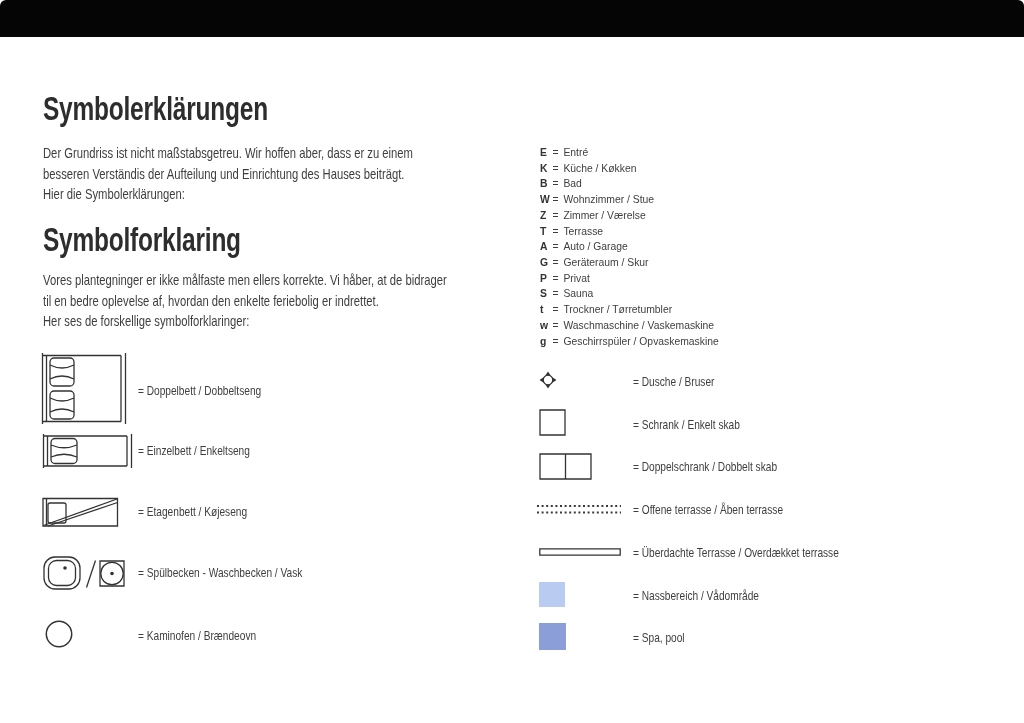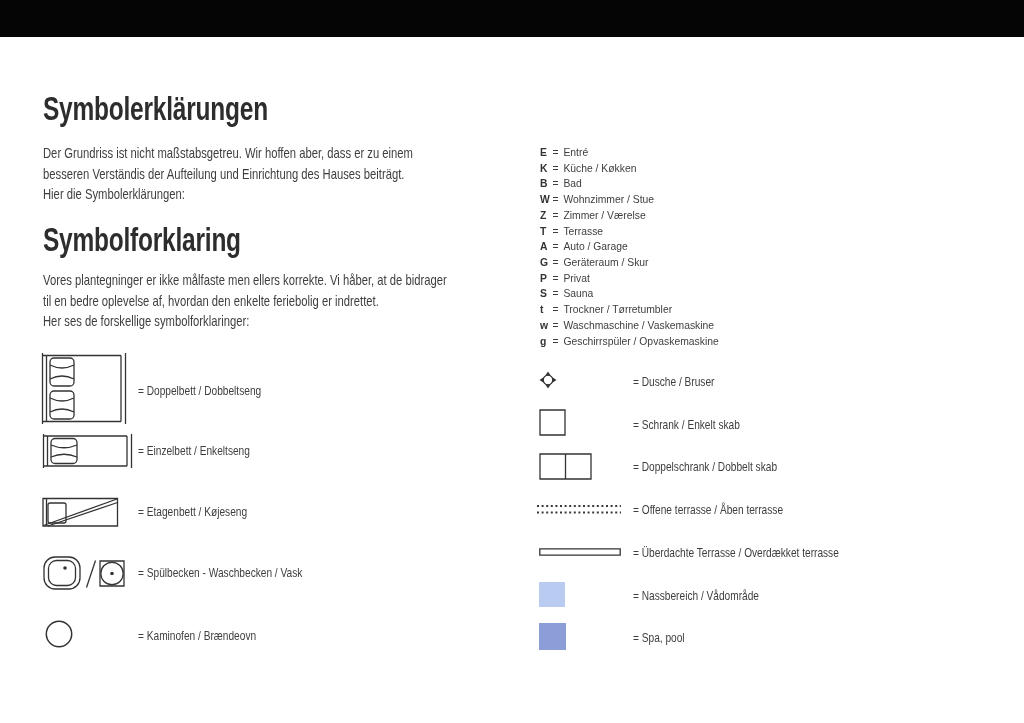--- a/index.html
+++ b/index.html
@@ -1,18 +1,18 @@
 <!DOCTYPE html>
 <html><head>
 <meta charset="utf-8">
 <style>
   html,body{margin:0;padding:0;background:#ffffff;}
   .page{
     position:relative;width:1024px;height:723px;background:#ffffff;overflow:hidden;
-    font-family:"Liberation Sans", sans-serif;color:#3d3d3d;
+    font-family:"Liberation Sans", sans-serif;color:#3d3d3d;border-radius:6px;
   }
   .topbar{position:absolute;left:0;top:0;width:1024px;height:37px;background:#050505;}
   .abs{position:absolute;}
   .h1{
     font-size:34px;font-weight:600;color:#2d2d2d;line-height:36px;white-space:nowrap;
     transform:scaleX(0.72);transform-origin:0 0;letter-spacing:-0.3px;
   }
   .para{
     font-size:15px;line-height:20.5px;color:#3e3e3e;white-space:nowrap;
     transform:scaleX(0.75);transform-origin:0 0;

